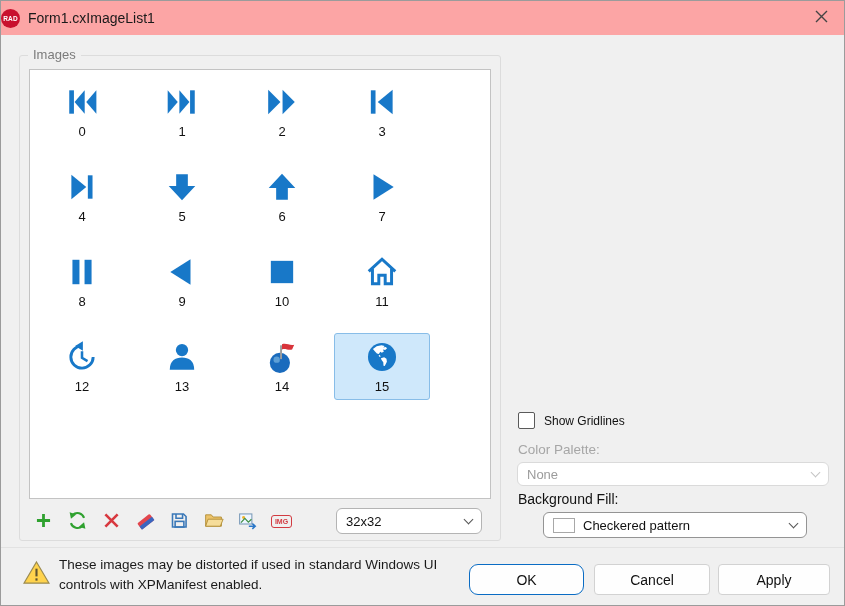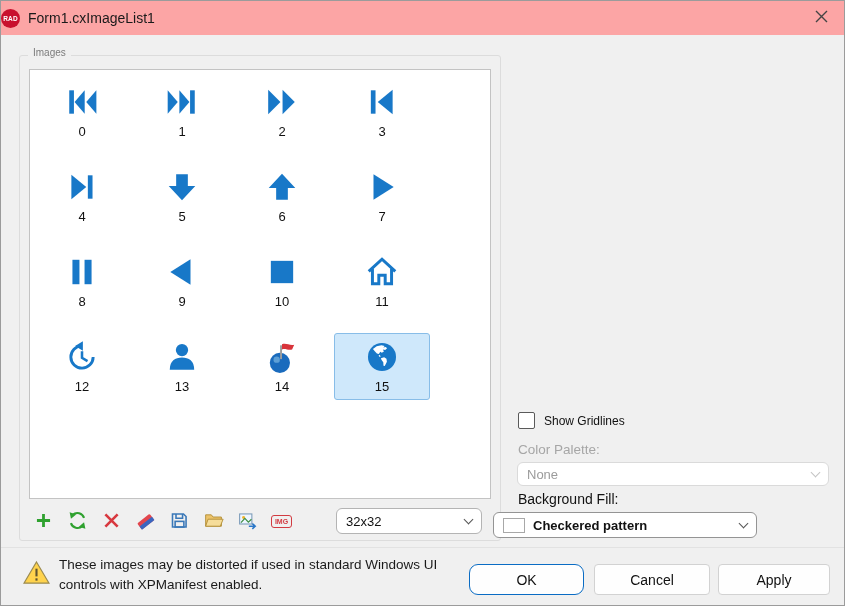--- a/index.html
+++ b/index.html
@@ -13,21 +13,21 @@
   .radicon{width:19px;height:19px;border-radius:50%;background:#c8102e;color:#fff;
            display:flex;align-items:center;justify-content:center;
            font-size:6.5px;font-weight:bold;letter-spacing:.2px;flex:0 0 auto;}
   .wtitle{margin-left:8px;font-size:14px;color:#1a1a1a;}
   .closebtn{position:absolute;right:0;top:0;width:46px;height:34px;border:0;background:transparent;
             display:flex;align-items:center;justify-content:center;cursor:pointer;}
 
   
   .groupbox{position:absolute;border:1px solid #dcdcdc;border-radius:3px;}
   .gb-label{position:absolute;top:-9px;left:8px;background:#f0f0f0;padding:0 5px;
-            color:#7b7b7b;font-size:10px;}
+            color:#7b7b7b;font-size:13px;}
   .gb-images{left:18px;top:54px;width:482px;height:486px;}
   .gb-selected{left:508px;top:54px;width:319px;height:342px;}
 
   
   .listbox{position:absolute;left:9px;top:13px;width:462px;height:430px;background:#fff;
            border:1px solid #c3c3c3;overflow:hidden;}
   .grid{position:absolute;left:2px;top:8px;display:grid;grid-template-columns:repeat(4,100px);
         grid-auto-rows:85px;}
   .cell{display:flex;align-items:flex-start;justify-content:center;}
   .tile{display:flex;flex-direction:column;align-items:center;width:96px;padding:6px 0 5px;
@@ -64,21 +64,21 @@
            background-size:14px 14px;background-position:0 0,7px 7px;}
   .preview svg{position:absolute;left:2px;top:0;width:294px;height:290px;}
 
   
   .chkrow{position:absolute;left:517px;top:411px;display:flex;align-items:center;gap:9px;
           font-size:12px;color:#111;}
   .chk{width:17px;height:17px;border:1px solid #5a5a5a;border-radius:2px;background:#fff;cursor:pointer;}
   .lbl-palette{position:absolute;left:517px;top:441px;font-size:13.5px;color:#a6a6a6;}
   .combo.palette{position:absolute;left:516px;top:461px;width:312px;height:24px;}
   .lbl-bgfill{position:absolute;left:517px;top:490px;font-size:14px;color:#111;}
-  .combo.bgfill{position:absolute;left:492px;top:511px;width:264px;height:26px;border-color:#949494;font-weight:bold;}
+  .combo.bgfill{position:absolute;left:542px;top:511px;width:264px;height:26px;border-color:#949494;}
   .swatch{width:22px;height:15px;border:1px solid #a8a8a8;background:#fff;margin-right:8px;flex:0 0 auto;}
 
   
   .footer{position:absolute;left:0;top:546px;right:0;bottom:0;background:#f0f0f0;
           border-top:1px solid #e2e2e2;}
   .warnicon{position:absolute;left:22px;top:12px;width:27px;height:25px;}
   .warntext{position:absolute;left:58px;top:7px;width:406px;font-size:13.5px;line-height:1.5;color:#1a1a1a;}
   .btn{position:absolute;top:16px;height:31px;border-radius:4px;background:#fefefe;
        border:1px solid #d2d2d2;font-size:14px;color:#111;cursor:pointer;
        font-family:"Liberation Sans","DejaVu Sans",sans-serif;}

